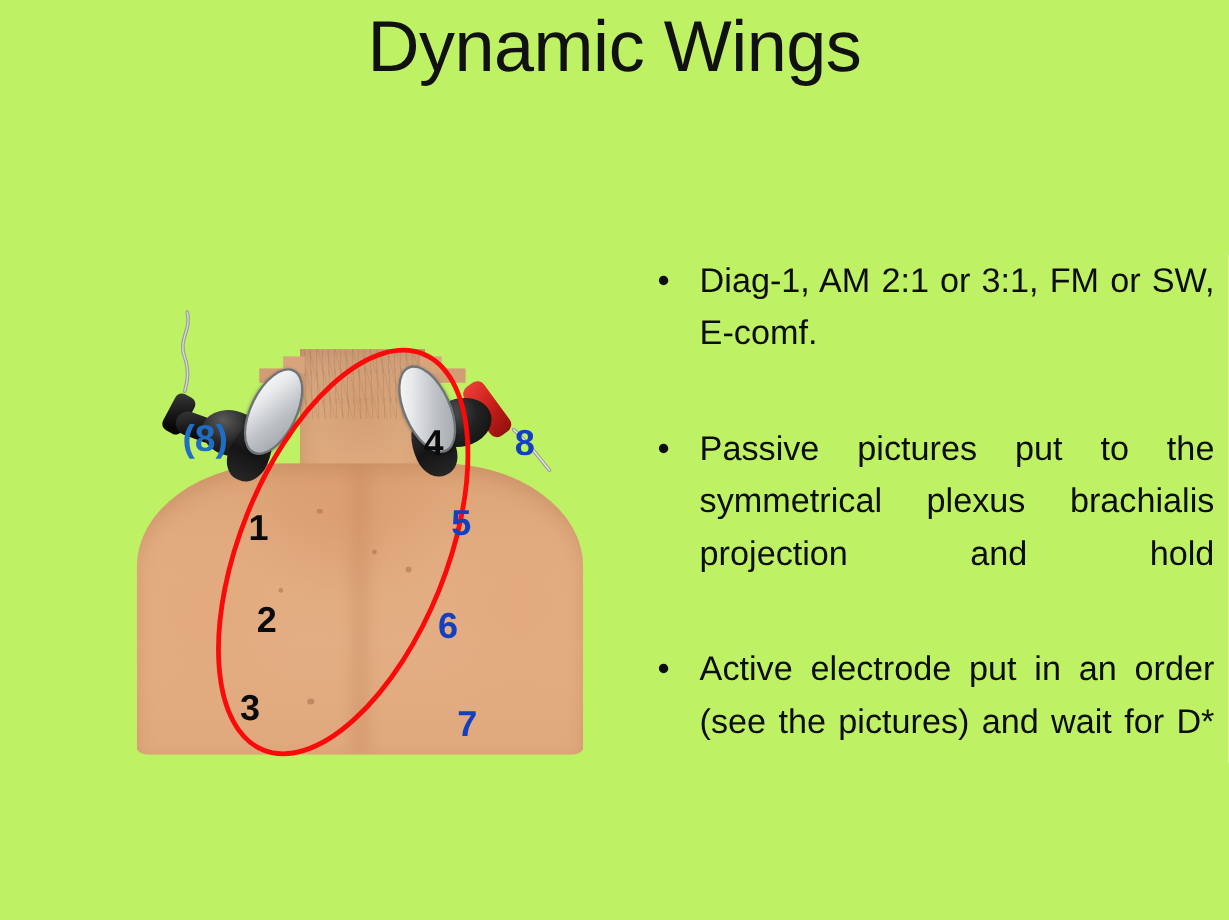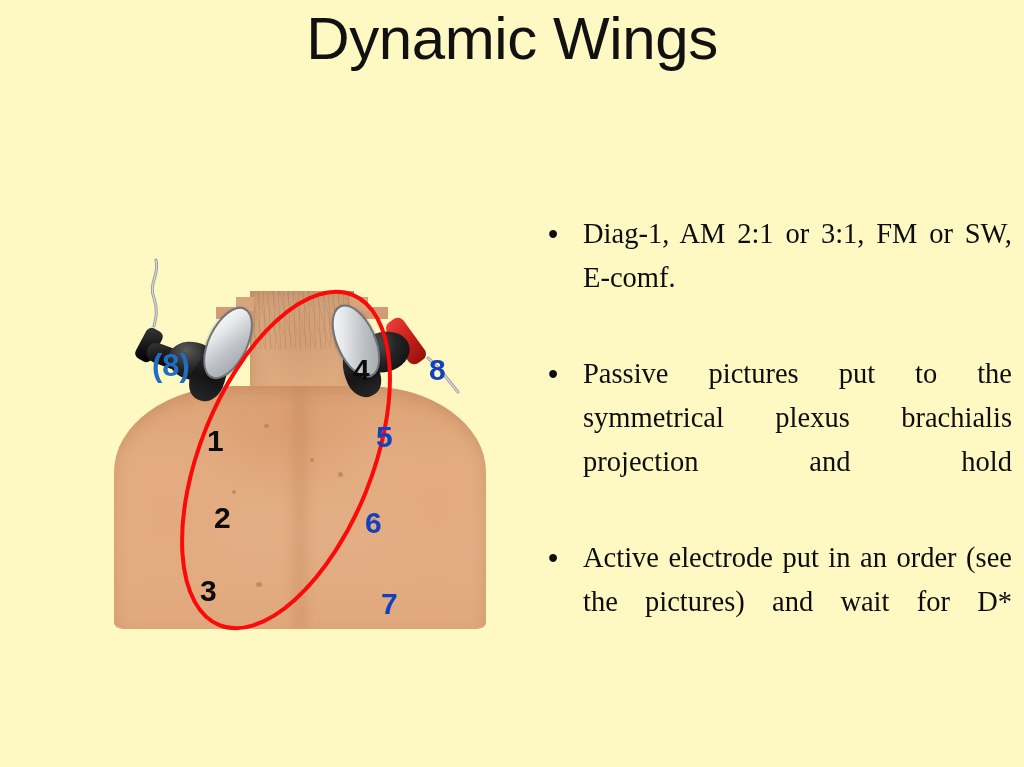--- a/index.html
+++ b/index.html
@@ -12,21 +12,21 @@
     width: 1024px;
     height: 767px;
     overflow: hidden;
     font-family: "Liberation Sans", sans-serif;
     position: relative;
   }
 
   .slide {
     position: absolute;
     inset: 0;
-    background: #fef9c3;
+    background: #bef264;
   }
 
   
   .slide-title {
     position: absolute;
     left: 0;
     top: 6px;
     width: 1024px;
     text-align: center;
     font-family: "Liberation Sans", sans-serif;
@@ -55,21 +55,21 @@
     flex: 0 0 43px;
     font-size: 29px;
     line-height: 44px;
     color: #0d0d0d;
     text-align: left;
     padding-left: 8px;
     box-sizing: border-box;
   }
   .bullet-text {
     flex: 1 1 auto;
-    font-family: Liberation Serif, serif;
+    font-family: Liberation Sans, sans-serif;
     font-size: 28.5px;
     line-height: 44px;
     color: #0d0d0d;
     text-align: justify;
     text-justify: inter-word;
     hyphens: none;
   }
   
   .bullet-text::after {
     content: "";

